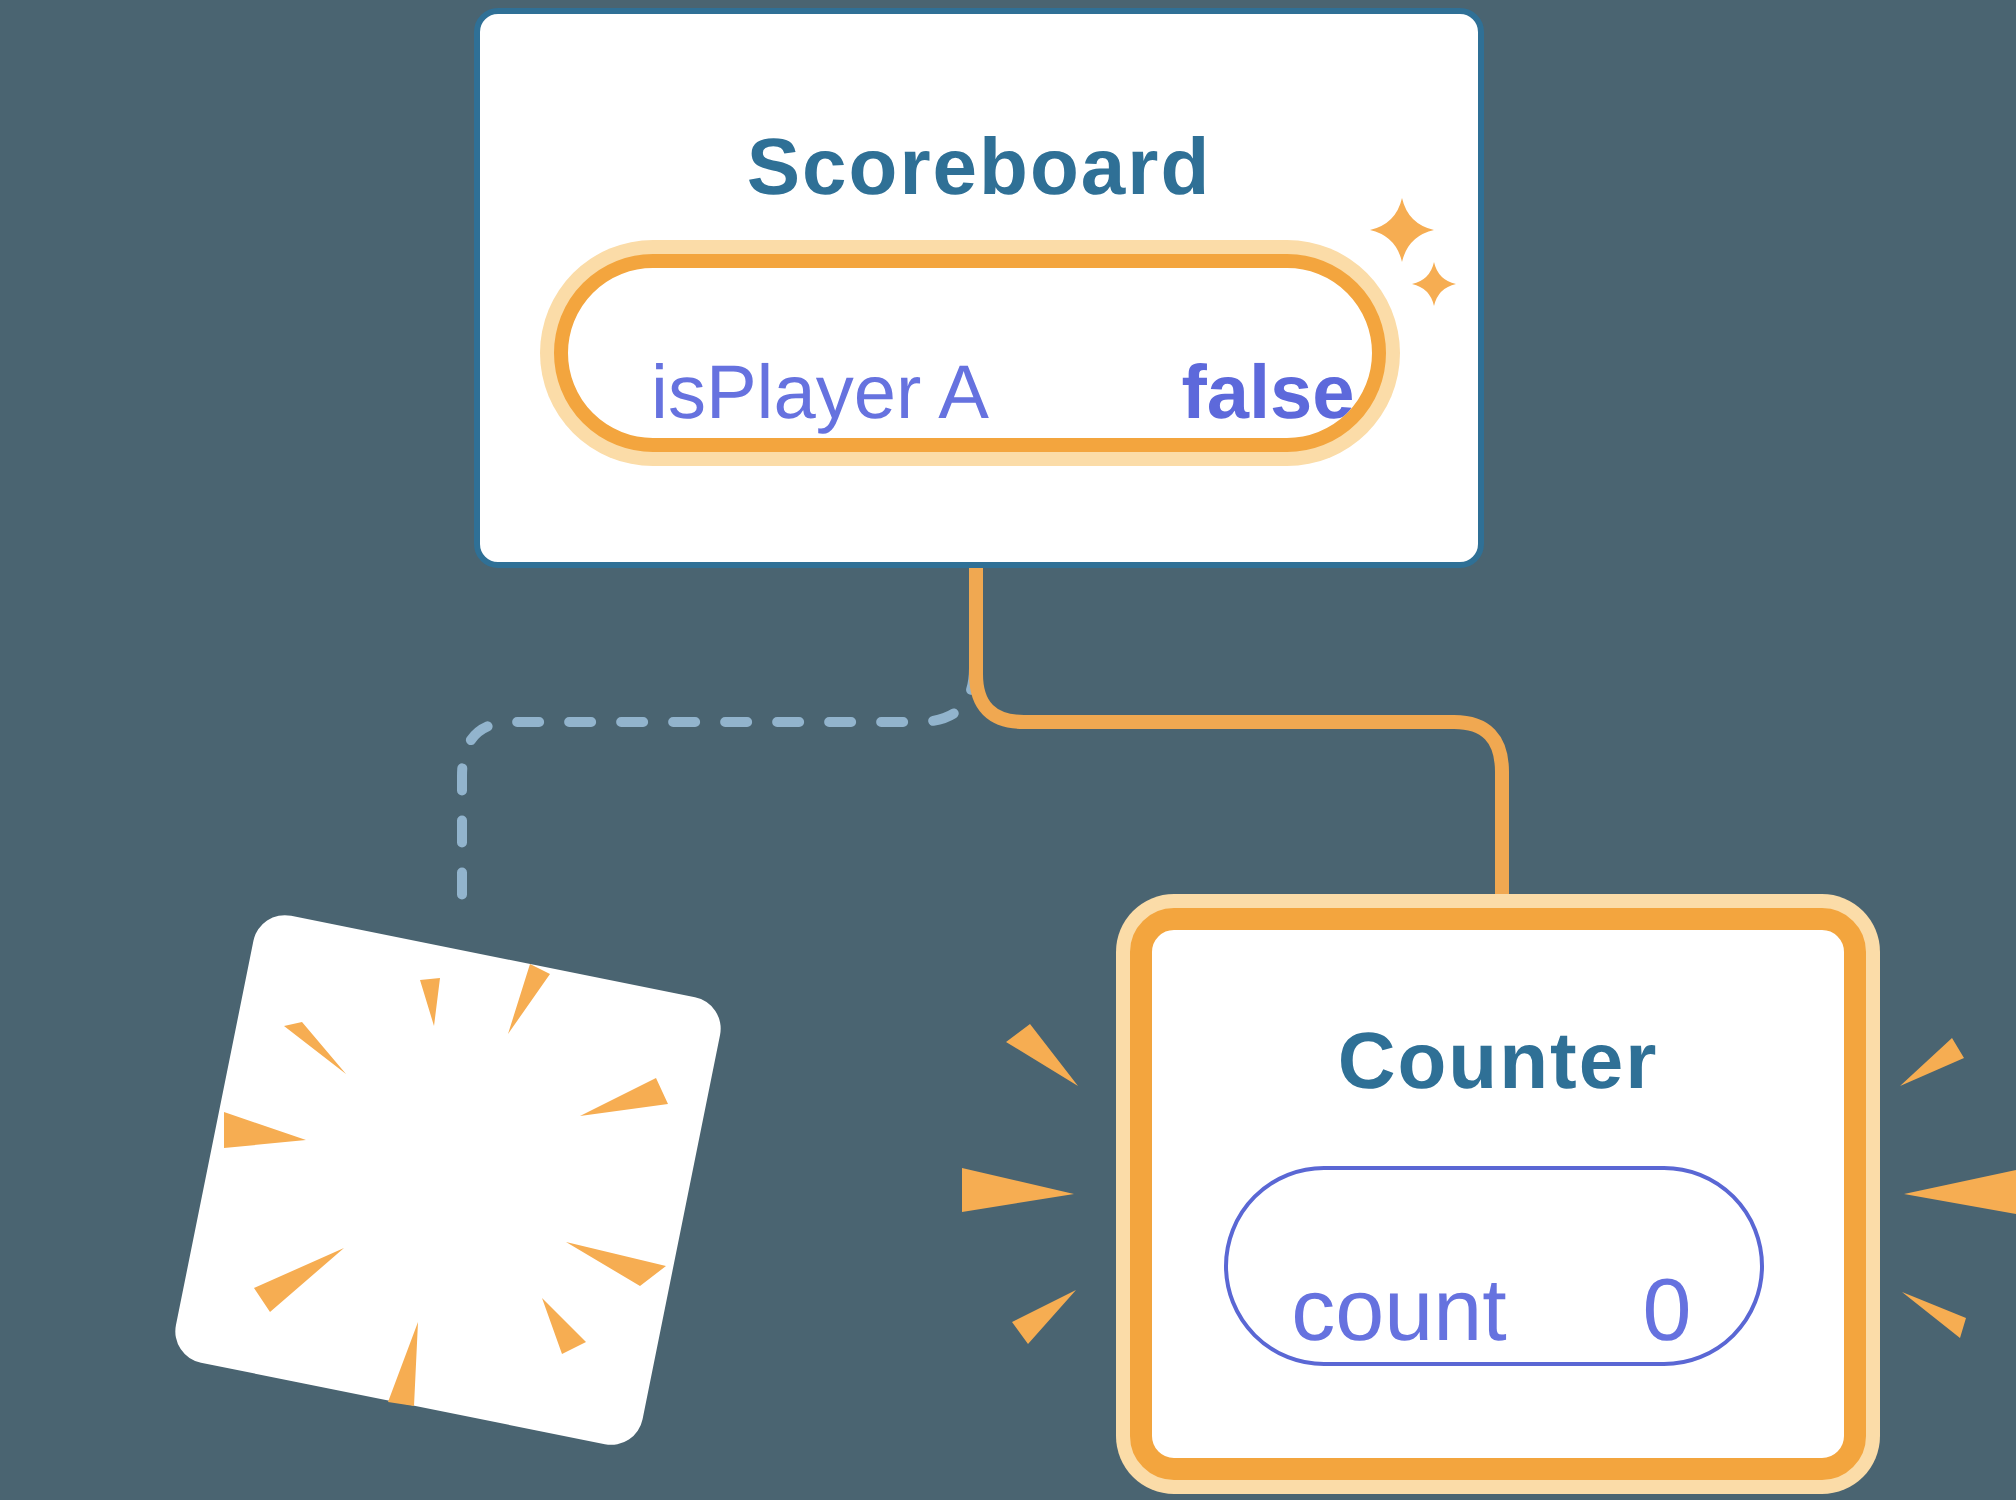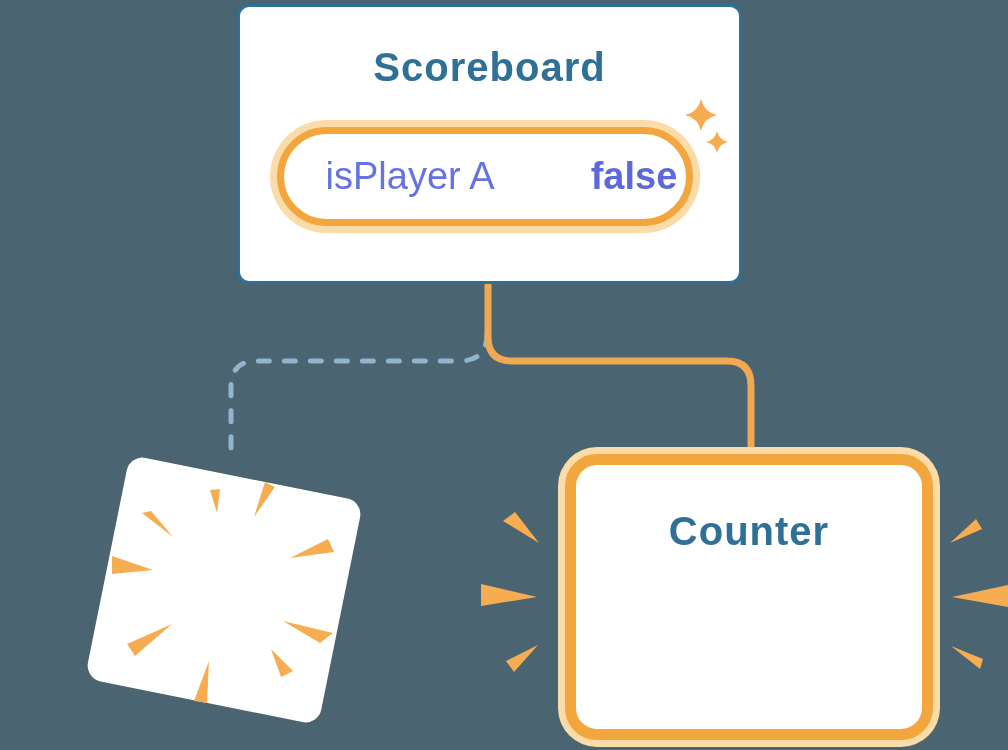--- a/index.html
+++ b/index.html
@@ -9,31 +9,31 @@
     font-family:"Liberation Sans",sans-serif;
   }
   .layer{position:absolute;left:0;top:0;width:100%;height:100%;pointer-events:none;}
   .card{position:absolute;background:var(--card_bg);box-sizing:border-box;}
   .scoreboard{
     left:237px;top:4px;width:505px;height:280px;
     border:3px solid var(--teal);border-radius:12px;
   }
   .counter{
     left:565px;top:454px;width:368px;height:286px;
-    border:11px solid var(--orange);border-radius:32px;
+    border:11px solid var(--orange);border-radius:22px;
     box-shadow:0 0 0 7px var(--orange_halo);
   }
   .card-title{
     position:absolute;left:0;right:0;text-align:center;
     font-weight:bold;font-size:40px;letter-spacing:1px;line-height:1;
     color:var(--teal);
   }
-  .scoreboard .card-title{top:40px;}
+  .scoreboard .card-title{top:57px;}
   .counter .card-title{top:46px;}
-  .pill{position:absolute;display:flex;align-items:center;background:var(--card_bg);box-sizing:border-box;overflow:hidden;}
+  .pill{position:absolute;display:flex;align-items:flex-end;background:var(--card_bg);box-sizing:border-box;overflow:hidden;}
   .s-pill{
     left:37px;top:120px;width:416px;height:99px;
     border:7px solid var(--orange);border-radius:56px;
     box-shadow:0 0 0 7px var(--orange_halo);
   }
   .c-pill{
     left:36px;top:118px;width:270px;height:100px;
     border:2.5px solid var(--purple_border);border-radius:60px;
   }
   .cell{display:flex;align-items:center;justify-content:center;}
@@ -81,20 +81,25 @@
     <div class="card-title">Scoreboard</div>
     <div class="pill s-pill">
       <div class="cell name">isPlayer A</div>
       <div class="divider"></div>
       <div class="cell value">false</div>
     </div>
   </div>
 
   <div class="card counter">
     <div class="card-title">Counter</div>
+    <div class="pill c-pill">
+      <div class="cell name">count</div>
+      <div class="divider"></div>
+      <div class="cell value">0</div>
+    </div>
   </div>
 
   <svg class="layer" viewBox="0 0 1008 750" aria-hidden="true">
     <path fill="var(--burst)" d="M701 99 Q704 112 717 115 Q704 118 701 131 Q698 118 685 115 Q698 112 701 99 Z"></path>
     <path fill="var(--burst)" d="M717 131 Q719 140 728 142 Q719 144 717 153 Q715 144 706 142 Q715 140 717 131 Z"></path>
   </svg>
 
 </div>
 
 </body></html>

